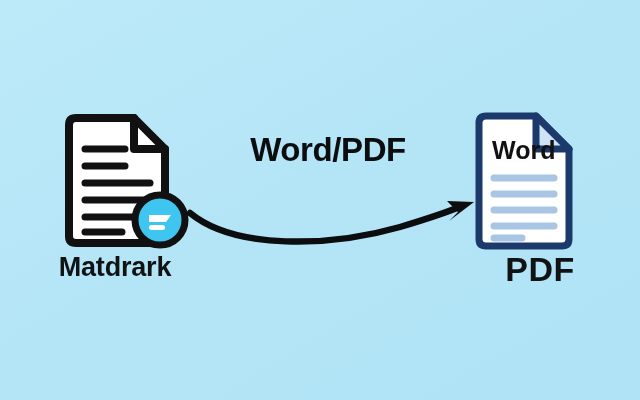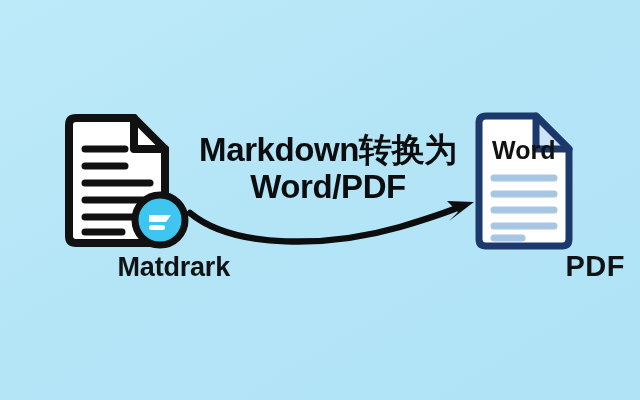--- a/index.html
+++ b/index.html
@@ -35,37 +35,37 @@
     top: 112px;
     width: 100px;
     height: 138px;
   }
 
   .doc-svg { display: block; width: 100%; height: 100%; overflow: visible; }
 
   
   .icon-label {
     position: absolute;
-    text-align: right;
+    text-align: center;
     font-weight: bold;
     color: #111214;
     letter-spacing: -0.2px;
     white-space: nowrap;
   }
   .label-left {
     left: 0px;
     top: 252px;
     width: 230px;
     font-size: 27px;
   }
   .label-right {
     left: 455px;
     top: 250px;
     width: 170px;
-    font-size: 29px;
+    font-size: 34px;
     letter-spacing: 0.5px;
   }
 
   
   .headline {
     position: absolute;
     left: 160px;
     top: 132px;
     width: 336px;
     text-align: center;
@@ -111,21 +111,20 @@
       <g>
         <circle cx="98" cy="106" r="25" fill="#3ec6f0" stroke="#111111" stroke-width="7"></circle>
         <path d="M87 101 L109 101 L104 108 L87 108 Z" fill="#ffffff"></path>
         <rect x="87" y="111" width="16" height="5" rx="2.5" fill="#ffffff"></rect>
       </g>
     </svg>
   </div>
   <div class="icon-label label-left">Matdrark</div>
 
   <div class="headline">
-    <span class="headline-line1">Markdown转换为</span>
     <span class="headline-line2">Word/PDF</span>
   </div>
 
   <svg class="arrow-layer" viewBox="0 0 640 400">
     <path d="M190 213 C 235 250, 330 247, 400 227 C 430 218, 450 211, 462 206" fill="none" stroke="#0c0d0f" stroke-width="6.5" stroke-linecap="round"></path>
     <path d="M474 202 L447 201 L458 212 L449 221 Z" fill="#0c0d0f"></path>
   </svg>
 
   <div class="doc-right-wrap">
     <svg class="doc-svg" viewBox="0 0 100 138">

